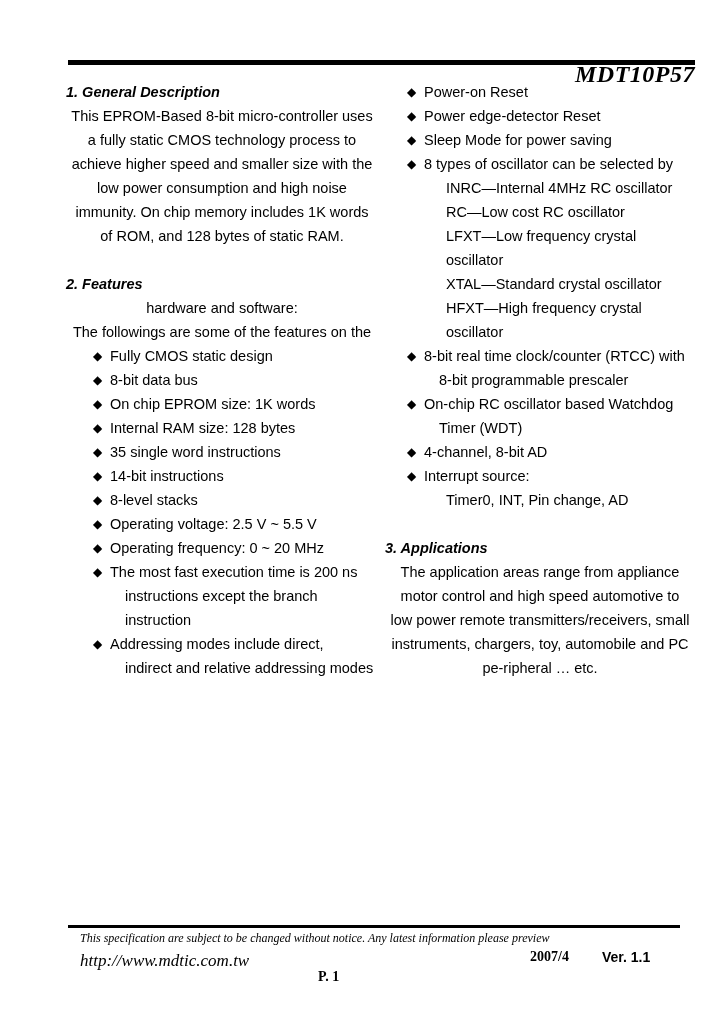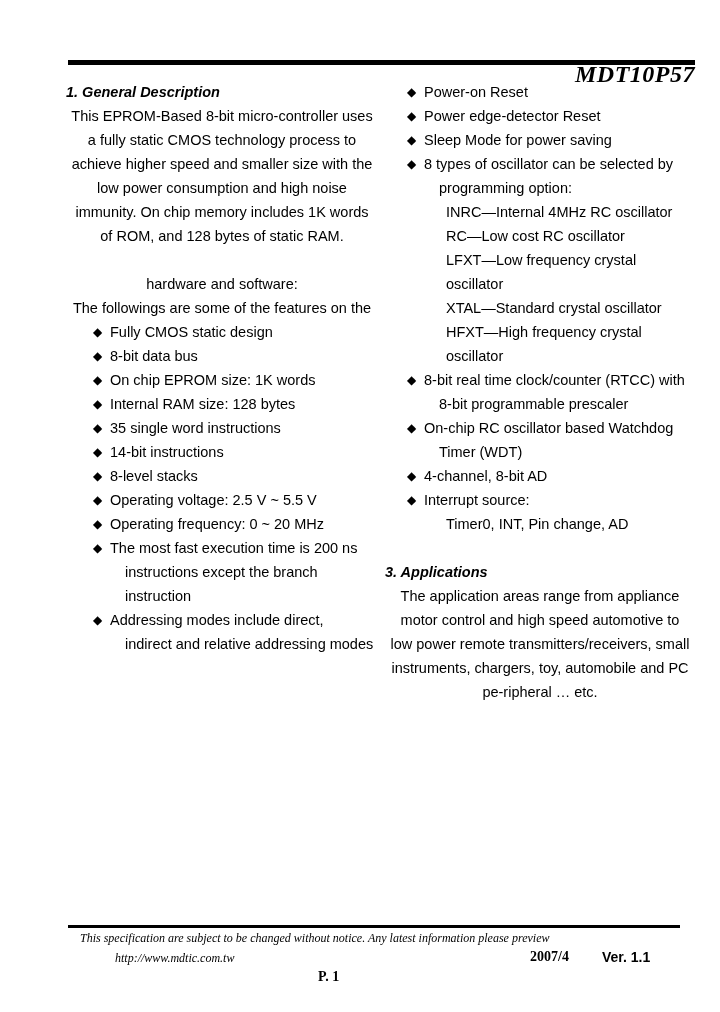--- a/index.html
+++ b/index.html
@@ -142,23 +142,22 @@
     top: 951px;
     width: 600px;
     height: 20px;
   }
   .footer-url {
     position: absolute;
     left: 0;
     top: 0;
     font-family: "Liberation Serif", serif;
     font-style: italic;
-    font-size: 12px;
-    white-space: nowrap;
-    margin-left: 35px;
+    font-size: 17px;
+    white-space: nowrap;
   }
   .footer-page {
     position: absolute;
     left: 238px;
     top: -2px;
     font-family: "Liberation Serif", serif;
     font-weight: bold;
     font-size: 14px;
     white-space: nowrap;
     margin-top: 20px;
@@ -197,20 +196,21 @@
         <span class="ln">This EPROM-Based 8-bit micro-controller uses</span>
         <span class="ln">a fully static CMOS technology process to</span>
         <span class="ln">achieve higher speed and smaller size with the</span>
         <span class="ln">low power consumption and high noise</span>
         <span class="ln">immunity. On chip memory includes 1K words</span>
         <span class="ln">of ROM, and 128 bytes of static RAM.</span>
       </div>
 
     <div class="spacer"></div>
 
+    <div class="sec-head">2. Features</div>
     <div class="para" id="feat-para">
         <span class="ln">hardware and software:</span>
         <span class="ln">The followings are some of the features on the</span>
       </div>
 
     <ul class="blist" id="feat-list">
         <li>
           <span class="bullet">◆</span>
           <span class="li-line">Fully CMOS static design</span>
         </li>
@@ -272,21 +272,20 @@
           <span class="bullet">◆</span>
           <span class="li-line">Power edge-detector Reset</span>
         </li>
         <li>
           <span class="bullet">◆</span>
           <span class="li-line">Sleep Mode for power saving</span>
         </li>
         <li>
           <span class="bullet">◆</span>
           <span class="li-line">8 types of oscillator can be selected by</span>
-          <span class="li-cont">programming option:</span>
           <ul class="sublist">
             <li>INRC—Internal 4MHz RC oscillator</li>
             <li>RC—Low cost RC oscillator</li>
             <li>LFXT—Low frequency crystal</li>
             <li>oscillator</li>
             <li>XTAL—Standard crystal oscillator</li>
             <li>HFXT—High frequency crystal</li>
             <li>oscillator</li>
           </ul>
         </li>

